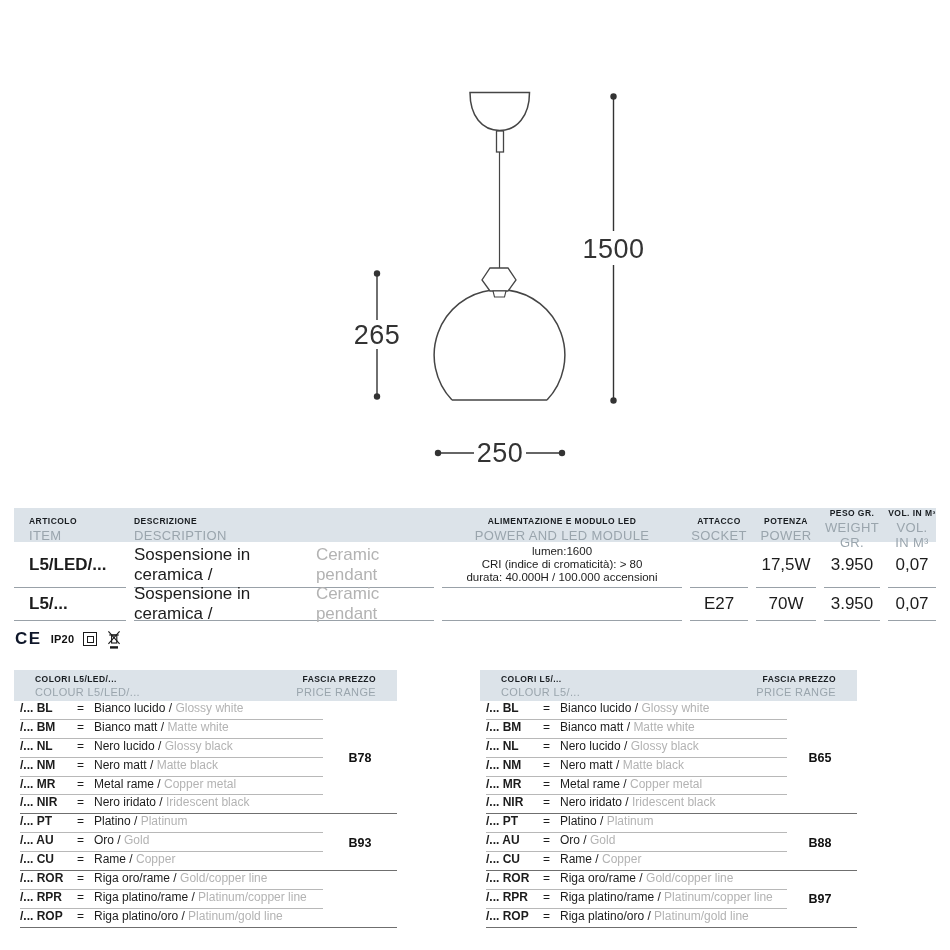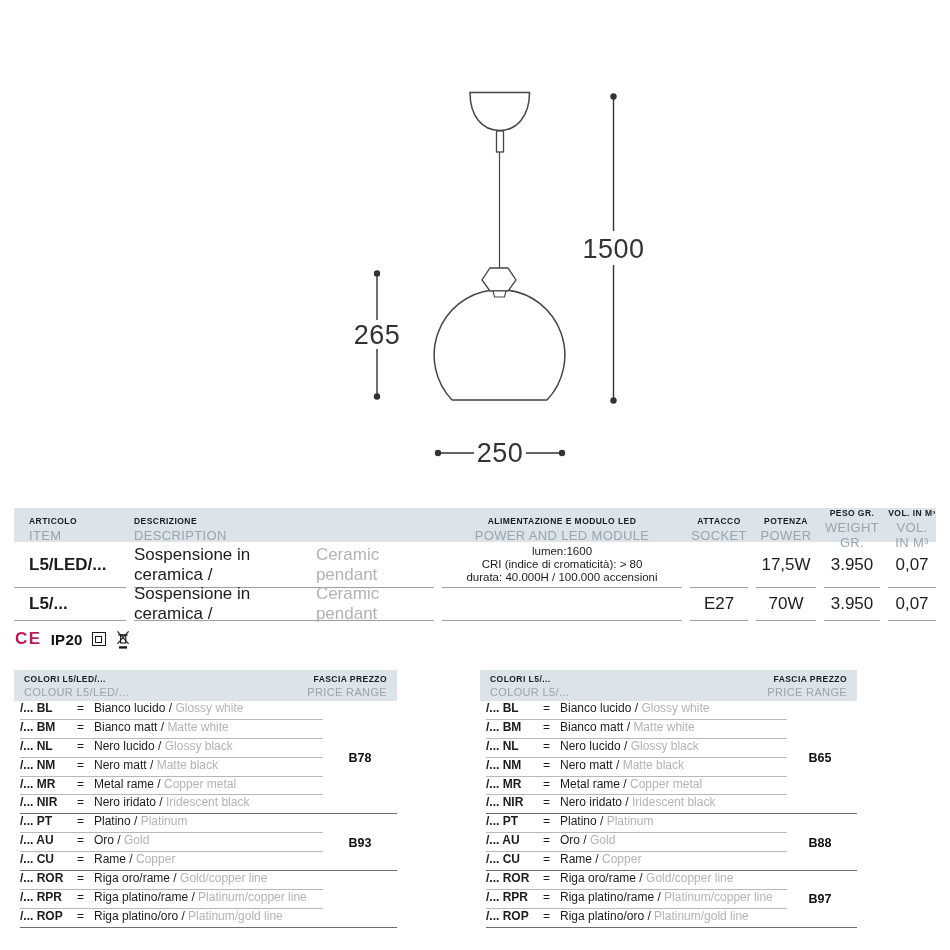--- a/index.html
+++ b/index.html
@@ -25,30 +25,30 @@
   .srow .cell{border-bottom:1px solid #99a1a8;display:flex;align-items:center;font-size:17px;color:#1c1c1c;}
   .srow1 .cell{height:45px;}
   .srow2 .cell{height:32px;}
   .cell.center{justify-content:center;text-align:center;}
   .cell.item{font-weight:bold;}
   .cell.alim{flex-direction:column;justify-content:center;font-size:11.5px;line-height:13px;}
   .gray{color:#b3b3b3;}
 
   
   .certs{position:absolute;left:15px;top:626px;height:26px;display:flex;align-items:center;gap:9px;}
-  .ce{font-size:17px;font-weight:700;letter-spacing:1.5px;color:#be185d;}
-  .ip{font-size:15px;font-weight:700;letter-spacing:.3px;color:#111;}
+  .ce{font-size:17px;font-weight:700;letter-spacing:1.5px;color:#0f172a;}
+  .ip{font-size:11px;font-weight:700;letter-spacing:.3px;color:#111;}
   .sq2{width:12px;height:12px;border:1.6px solid #1a1a1a;display:flex;align-items:center;justify-content:center;}
   .sq2 i{display:block;width:5px;height:5px;border:1.6px solid #1a1a1a;}
 
   
   .ctable{position:absolute;top:670px;}
   .ctable.lt{left:14px;width:383px;--linew:303px;}
   .ctable.rt{left:480px;width:377px;--linew:301px;}
-  .cband{height:31px;background:#dce3e9;display:flex;justify-content:space-between;padding:4px 10px 0;box-sizing:border-box;}
+  .cband{height:31px;background:#dce3e9;display:flex;justify-content:space-between;padding:4px 21px 0;box-sizing:border-box;}
   .cband .hit{font-size:8.5px;font-weight:bold;letter-spacing:.45px;color:#181c20;}
   .cband .hen{font-size:11px;letter-spacing:.35px;color:#9aa5ad;margin-top:2px;}
   .cband .right{text-align:right;}
   .crows{position:relative;margin-top:0;}
   .crow{position:relative;height:18.9px;display:flex;align-items:flex-start;padding-left:6px;font-size:12px;box-sizing:border-box;}
   .crow::after{content:"";position:absolute;bottom:0;left:6px;width:var(--linew);border-bottom:1px solid #b8b8b8;}
   .crow.gend::after{width:calc(100% - 6px);border-bottom:1px solid #6f6f6f;}
   .ccode{font-weight:bold;width:57px;flex:none;}
   .ceq{width:17px;flex:none;}
   .cname{white-space:nowrap;}

